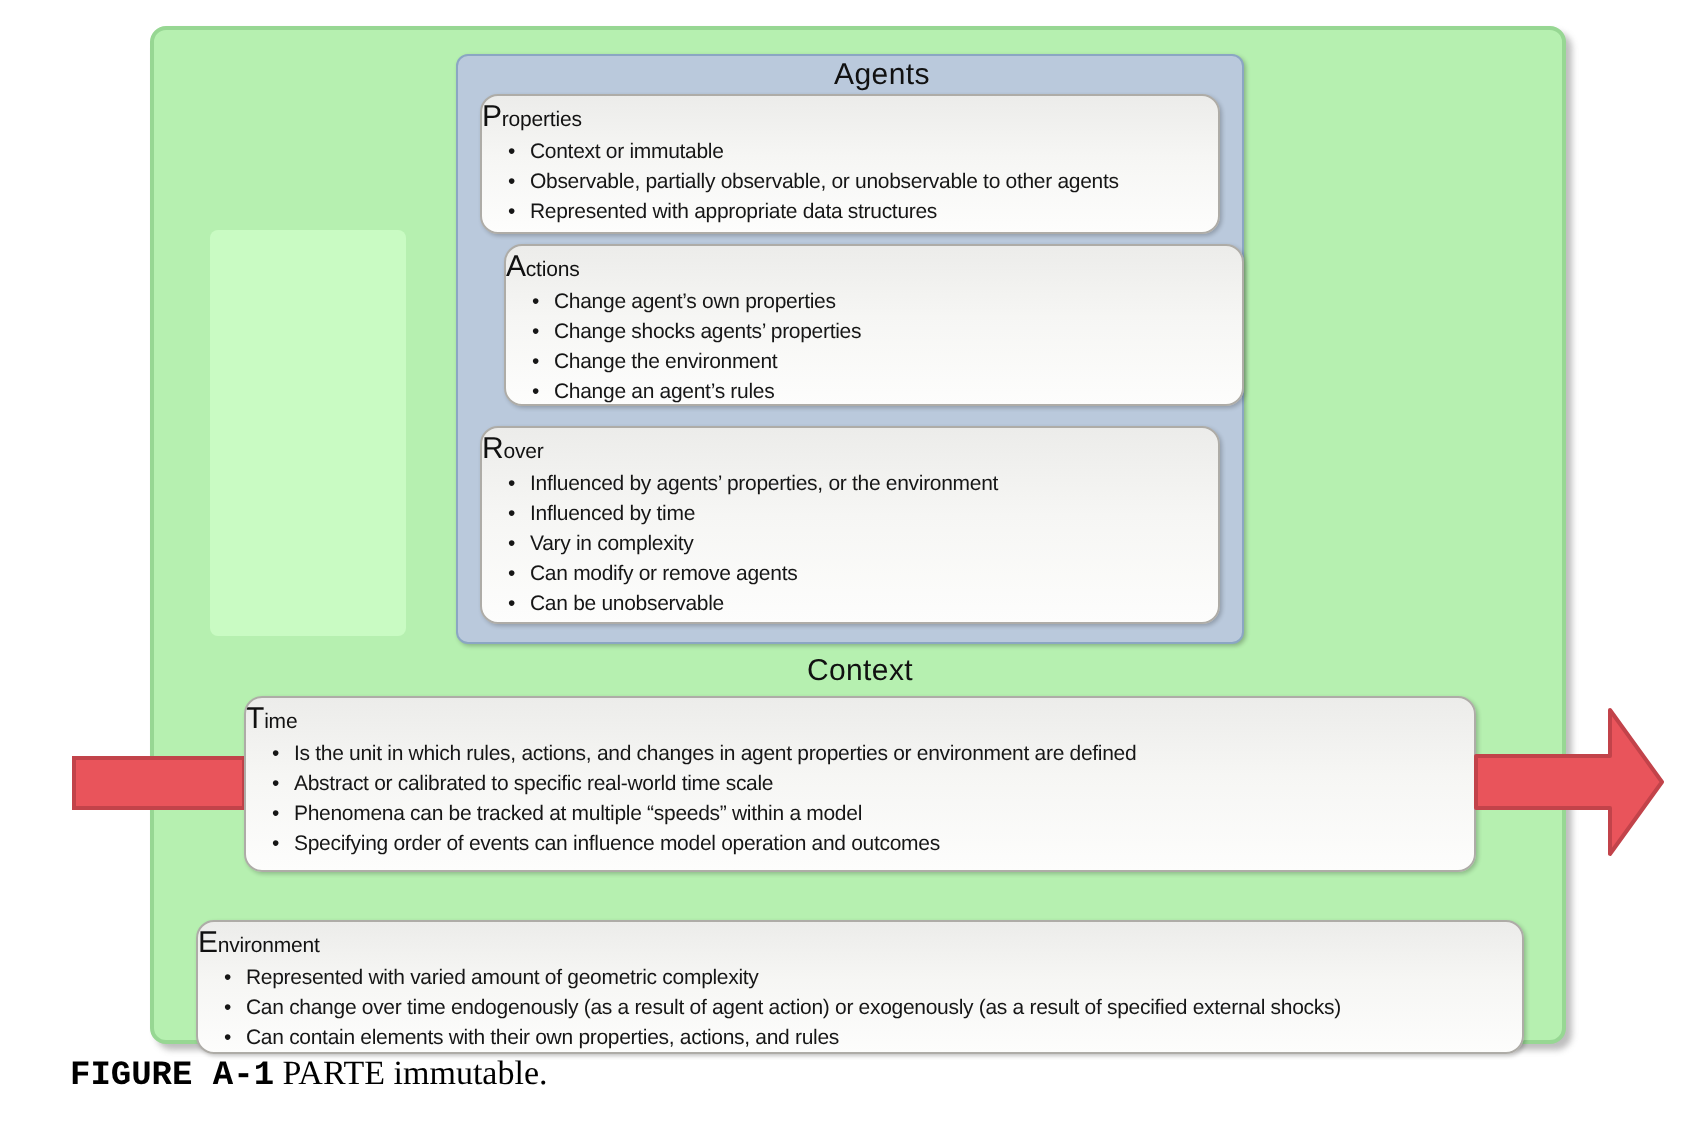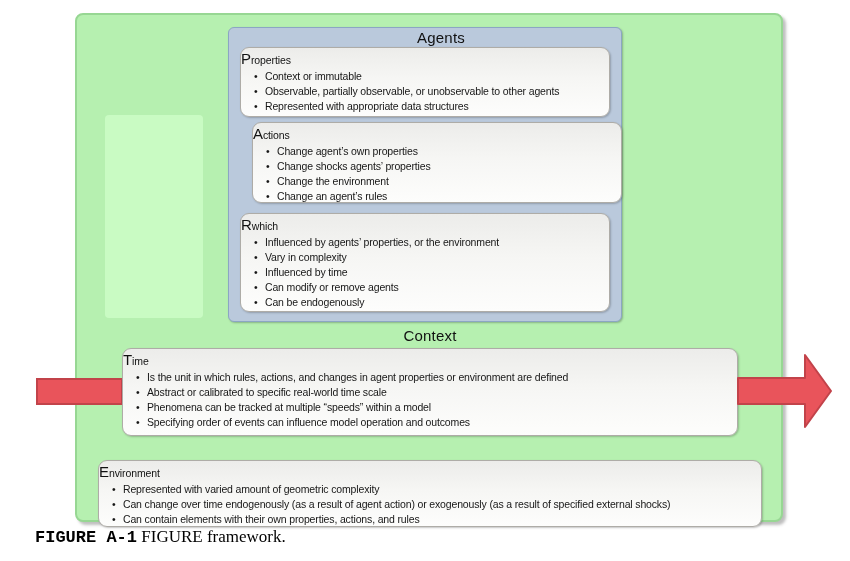--- a/index.html
+++ b/index.html
@@ -86,27 +86,27 @@
     <div class="card-title"><span class="cap">A</span><span>ctions</span></div>
     <ul>
       <li>Change agent’s own properties</li>
       <li>Change shocks agents’ properties</li>
       <li>Change the environment</li>
       <li>Change an agent’s rules</li>
     </ul>
   </div>
 
   <div class="card card-rules">
-    <div class="card-title"><span class="cap">R</span><span>which</span></div>
+    <div class="card-title"><span class="cap">R</span><span>over</span></div>
     <ul>
       <li>Influenced by agents’ properties, or the environment</li>
+      <li>Influenced by time</li>
       <li>Vary in complexity</li>
-      <li>Influenced by time</li>
       <li>Can modify or remove agents</li>
-      <li>Can be endogenously</li>
+      <li>Can be unobservable</li>
     </ul>
   </div>
 
   <div class="group-title context-title">Context</div>
 
   <div class="card card-time">
     <div class="card-title"><span class="cap">T</span><span>ime</span></div>
     <ul>
       <li>Is the unit in which rules, actions, and changes in agent properties or environment are defined</li>
       <li>Abstract or calibrated to specific real-world time scale</li>
@@ -121,15 +121,15 @@
       <li>Represented with varied amount of geometric complexity</li>
       <li>Can change over time endogenously (as a result of agent action) or exogenously (as a result of specified external shocks)</li>
       <li>Can contain elements with their own properties, actions, and rules</li>
     </ul>
   </div>
 
   <svg class="arrow-head-svg" width="98" height="78" viewBox="0 0 98 78">
     <polygon points="1,26 68,26 68,3 94,39 68,75 68,52 1,52" fill="#e9545b" stroke="#c2434a" stroke-width="2" stroke-linejoin="round"></polygon>
   </svg>
 
-  <div class="caption"><span class="bold">FIGURE A-1</span><span> FIGURE framework.</span></div>
+  <div class="caption"><span class="bold">FIGURE A-1</span><span> PARTE immutable.</span></div>
 
 </div>
 
 </body></html>

